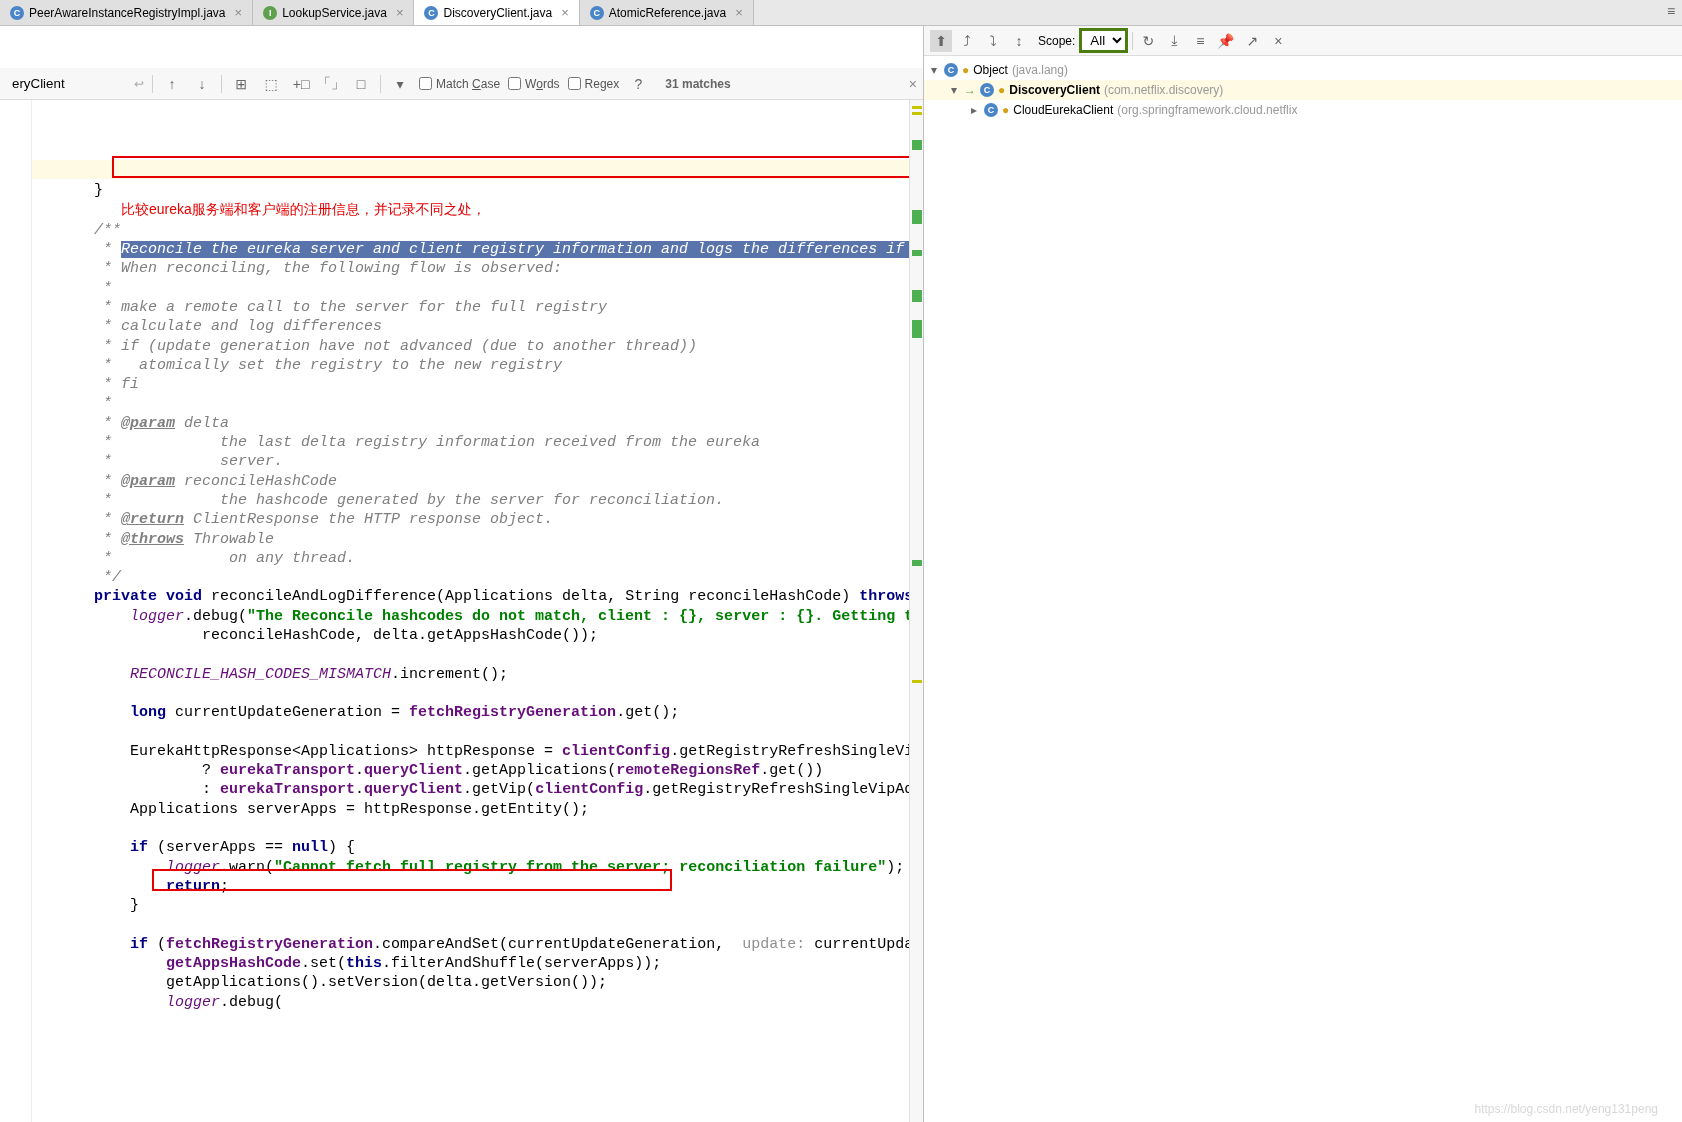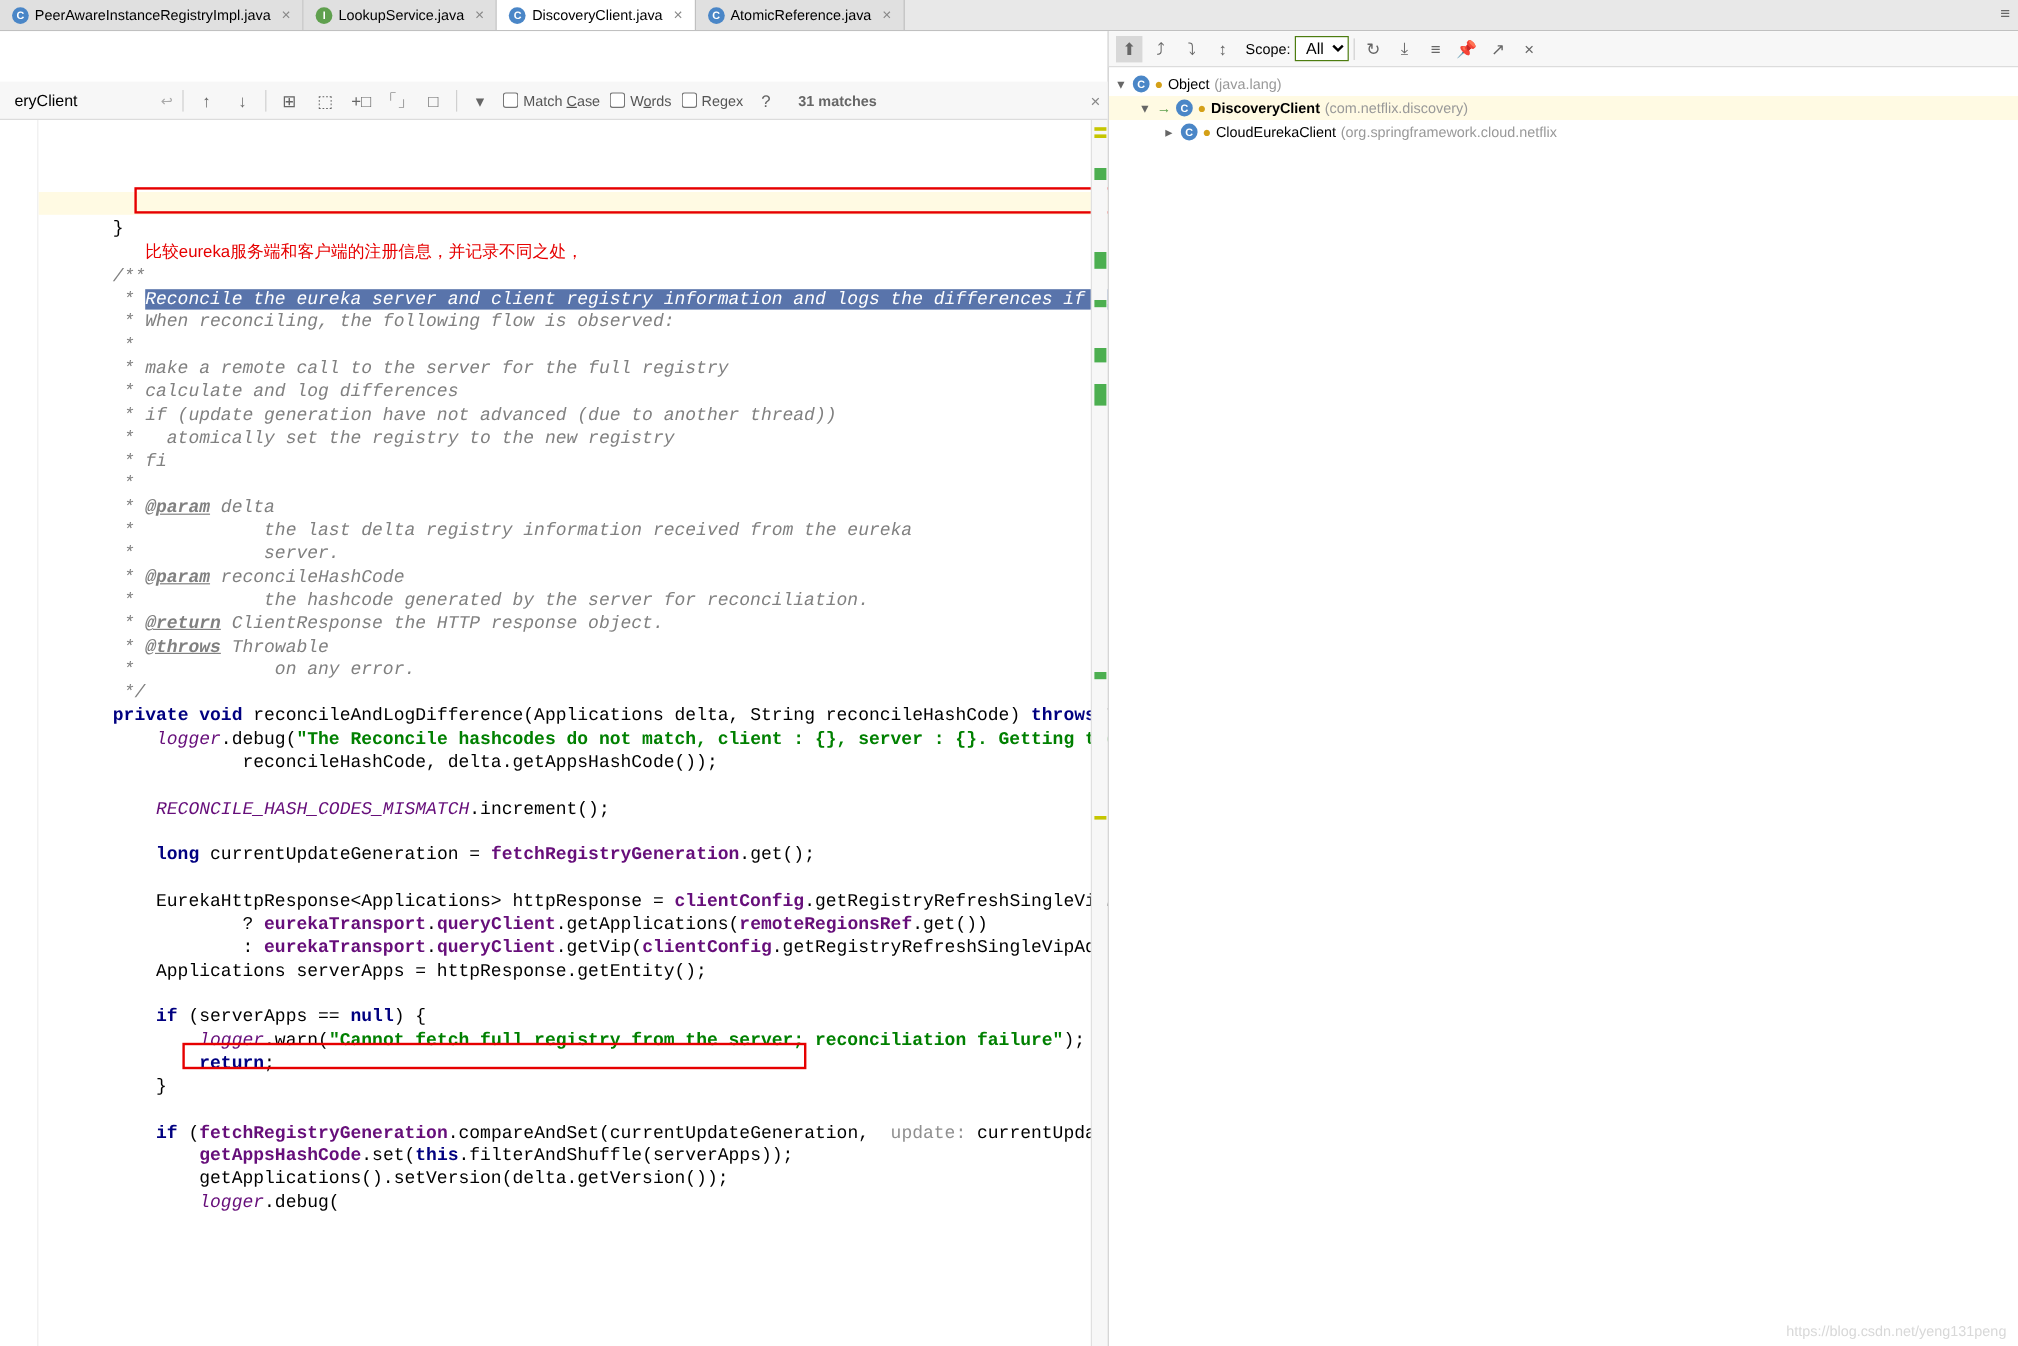--- a/index.html
+++ b/index.html
@@ -41,29 +41,29 @@
 .sel { background: #5974ab; color: #fff; font-style: italic; }
 .redbox1 { position: absolute; border: 2px solid #e60000; left: 80px; top: 56px; width: 818px; height: 22px; pointer-events: none; }
 .redbox2 { position: absolute; border: 2px solid #e60000; left: 120px; top: 769px; width: 520px; height: 22px; pointer-events: none; }
 .markers { position: absolute; right: 0; top: 0; width: 14px; height: 100%; background: #f7f7f7; border-left: 1px solid #e0e0e0; }
 .mark { position: absolute; right: 1px; width: 10px; height: 3px; }
 .mk-y { background: #c6c600; }
 .mk-g { background: #4caf50; }
 
 .hier-title { height: 26px; display: flex; align-items: center; padding: 0 10px; border-bottom: 1px solid #dcdcdc; background: #f2f2f2; }
 .hier-toolbar { height: 30px; display: flex; align-items: center; padding: 0 6px; gap: 4px; border-bottom: 1px solid #dcdcdc; background: #f7f7f7; }
-.scope-sel { border: 1px solid #4d7c0f; background: #fff; padding: 1px 4px; }
+.scope-sel { border: 3px solid #4d7c0f; background: #fff; padding: 1px 4px; }
 .hier-tree { flex: 1; padding: 4px 0; overflow: auto; }
 .tree-row { display: flex; align-items: center; height: 20px; gap: 4px; padding-right: 6px; white-space: nowrap; }
 .tree-row.sel-row { background: #fffae3; }
 .tw { width: 12px; text-align: center; color: #666; cursor: pointer; }
 .cls-icon { width: 14px; height: 14px; border-radius: 7px; background: #4a86c7; color: #fff; font-size: 9px; font-weight: bold; display: inline-flex; align-items: center; justify-content: center; }
 .cls-name { color: #000; text-align: right; }
 .cls-pkg { color: #999; }
-.watermark { position: absolute; right: 10px; bottom: 6px; color: #d8d8d8; font-size: 12px; pointer-events: none; }
+.watermark { position: absolute; right: 24px; bottom: 6px; color: #d8d8d8; font-size: 12px; pointer-events: none; }
 .u { text-decoration: underline; }
 </style>
 </head>
 <body>
 
 <div class="tabs-bar">
   <div class="tab">
       <span class="tab-icon ic-c">C</span>
       <span>PeerAwareInstanceRegistryImpl.java</span>
       <span class="tab-close">×</span>
@@ -137,21 +137,21 @@
 <span class="cm">     *   atomically set the registry to the new registry</span>
 <span class="cm">     * fi</span>
 <span class="cm">     *</span>
 <span class="cm">     * </span><span class="cm-tag">@param</span><span class="cm"> delta</span>
 <span class="cm">     *            the last delta registry information received from the eureka</span>
 <span class="cm">     *            server.</span>
 <span class="cm">     * </span><span class="cm-tag">@param</span><span class="cm"> reconcileHashCode</span>
 <span class="cm">     *            the hashcode generated by the server for reconciliation.</span>
 <span class="cm">     * </span><span class="cm-tag">@return</span><span class="cm"> ClientResponse the HTTP response object.</span>
 <span class="cm">     * </span><span class="cm-tag">@throws</span><span class="cm"> Throwable</span>
-<span class="cm">     *             on any error.</span>
+<span class="cm">     *             on any thread.</span>
 <span class="cm">     */</span>
     <span class="kw">private</span> <span class="kw">void</span><span> reconcileAndLogDifference(Applications delta, String reconcileHashCode) </span><span class="kw">throws</span><span> Throwa</span>
 <span>        </span><span class="fld">logger</span><span>.debug(</span><span class="str">"The Reconcile hashcodes do not match, client : {}, server : {}. Getting the full</span>
 <span>                reconcileHashCode, delta.getAppsHashCode());</span>
 <span></span>
 <span>        </span><span class="fld">RECONCILE_HASH_CODES_MISMATCH</span><span>.increment();</span>
 <span></span>
 <span>        </span><span class="kw">long</span><span> currentUpdateGeneration = </span><span class="fldp">fetchRegistryGeneration</span><span>.get();</span>
 <span></span>
 <span>        EurekaHttpResponse&lt;Applications&gt; httpResponse = </span><span class="fldp">clientConfig</span><span>.getRegistryRefreshSingleVipAddres</span>

